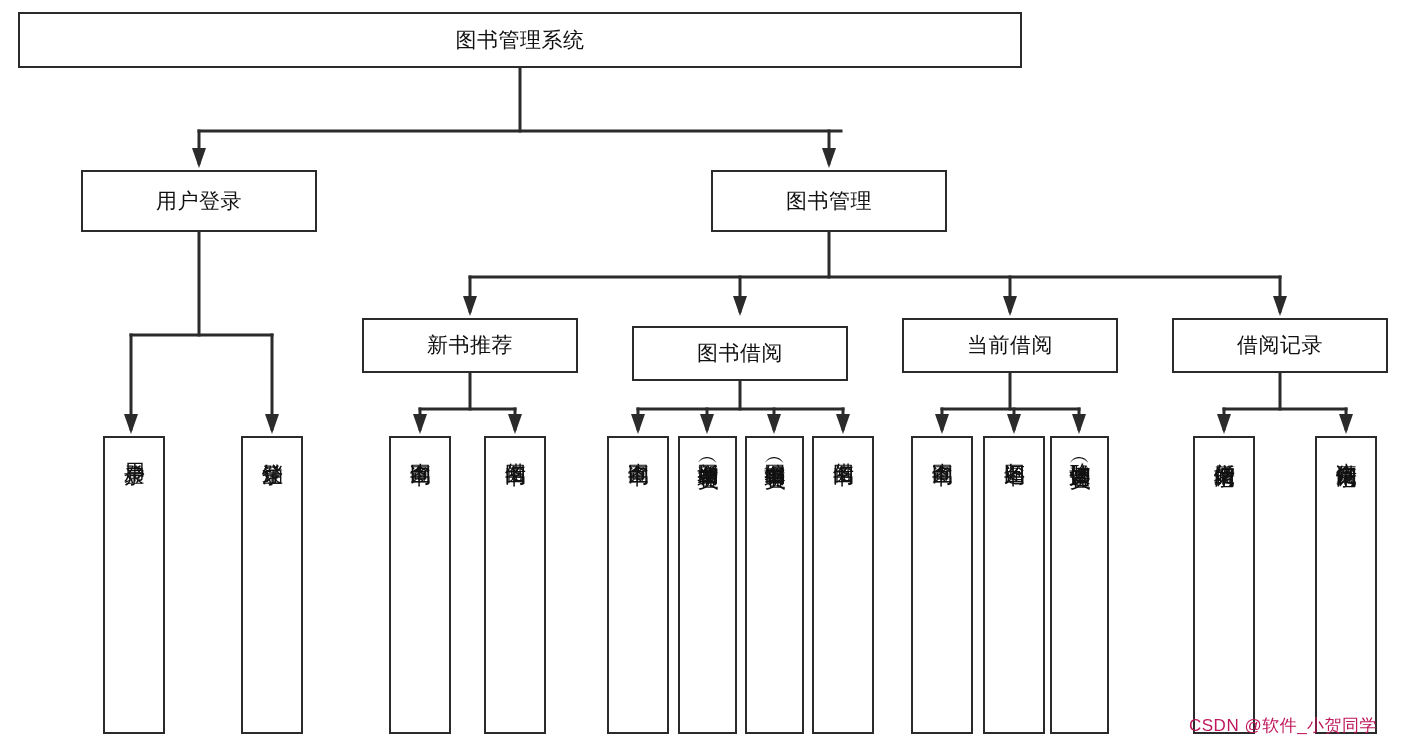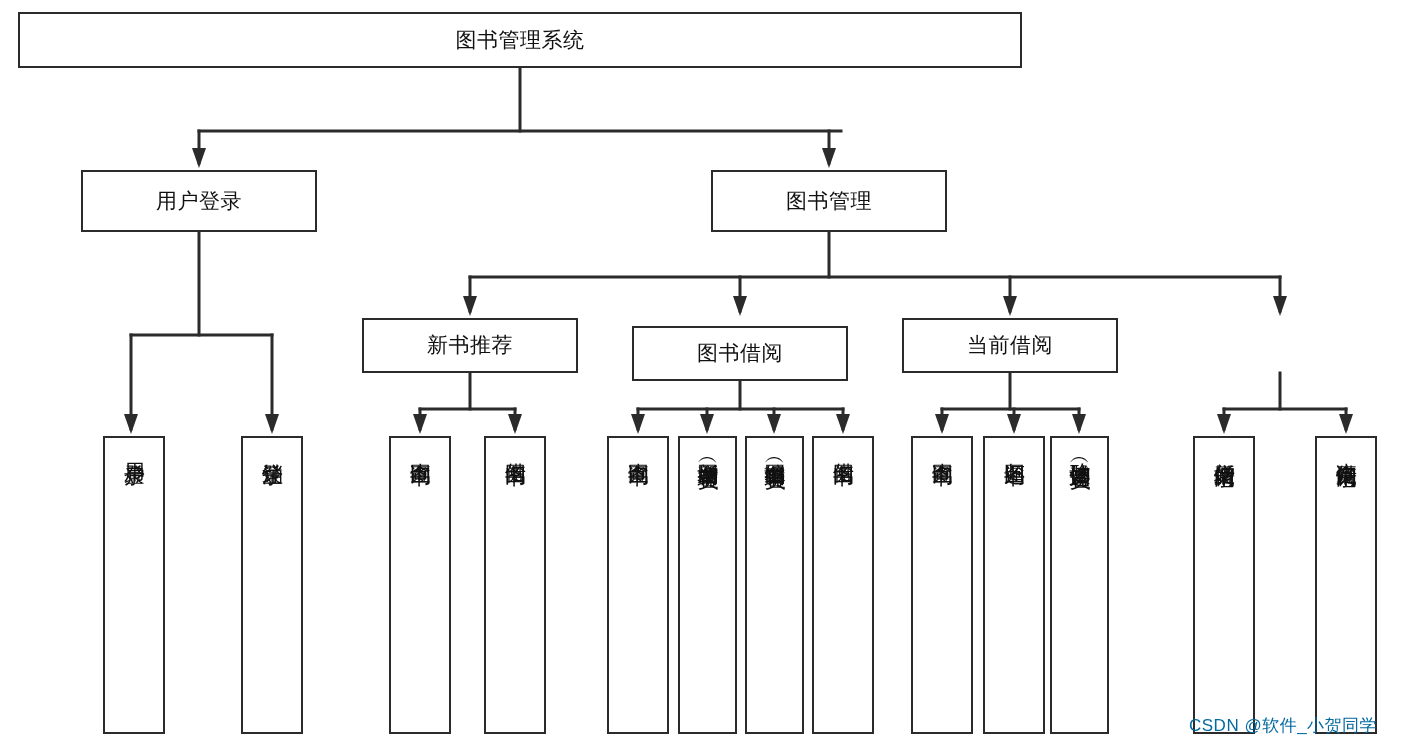--- a/index.html
+++ b/index.html
@@ -53,21 +53,21 @@
     text-orientation: upright;
     font-size: 21px;
     line-height: 1.18;
     letter-spacing: 1px;
     white-space: normal;
     max-height: 100%;
   }
   .watermark {
     position: absolute;
     font-size: 17px;
-    color: #0369a1;
+    color: #be185d;
     white-space: nowrap;
     letter-spacing: 0.5px;
     font-family: "Liberation Sans", "DejaVu Sans", sans-serif;
   }
 </style>
 </head>
 <body>
 
 <div id="canvas">
 
@@ -143,20 +143,23 @@
 
   <div class="node lvl2" id="node-l2-1" style="left: 711px; top: 170px; width: 236px; height: 62px;">
     <span class="label">图书管理</span>
   </div>
   <div class="node lvl3" id="node-l3-1" style="left: 632px; top: 326px; width: 216px; height: 55px;">
     <span class="label">图书借阅</span>
   </div>
   <div class="node lvl3" id="node-l3-2" style="left: 902px; top: 318px; width: 216px; height: 55px; align-items: center;">
     <span class="label">当前借阅</span>
   </div>
+  <div class="node lvl3" id="node-l3-3" style="left: 1172px; top: 318px; width: 216px; height: 55px;">
+    <span class="label">借阅记录</span>
+  </div>
 
   <div class="node leaf" id="node-leaf-0" style="left: 103px; top: 436px; width: 62px; height: 298px;">
     <span class="label">用户登录</span>
   </div>
   <div class="node leaf" id="node-leaf-1" style="left: 241px; top: 436px; width: 62px; height: 298px;">
     <span class="label">注销登录</span>
   </div>
   <div class="node leaf" id="node-leaf-2" style="left: 389px; top: 436px; width: 62px; height: 298px;">
     <span class="label">查询图书</span>
   </div>

